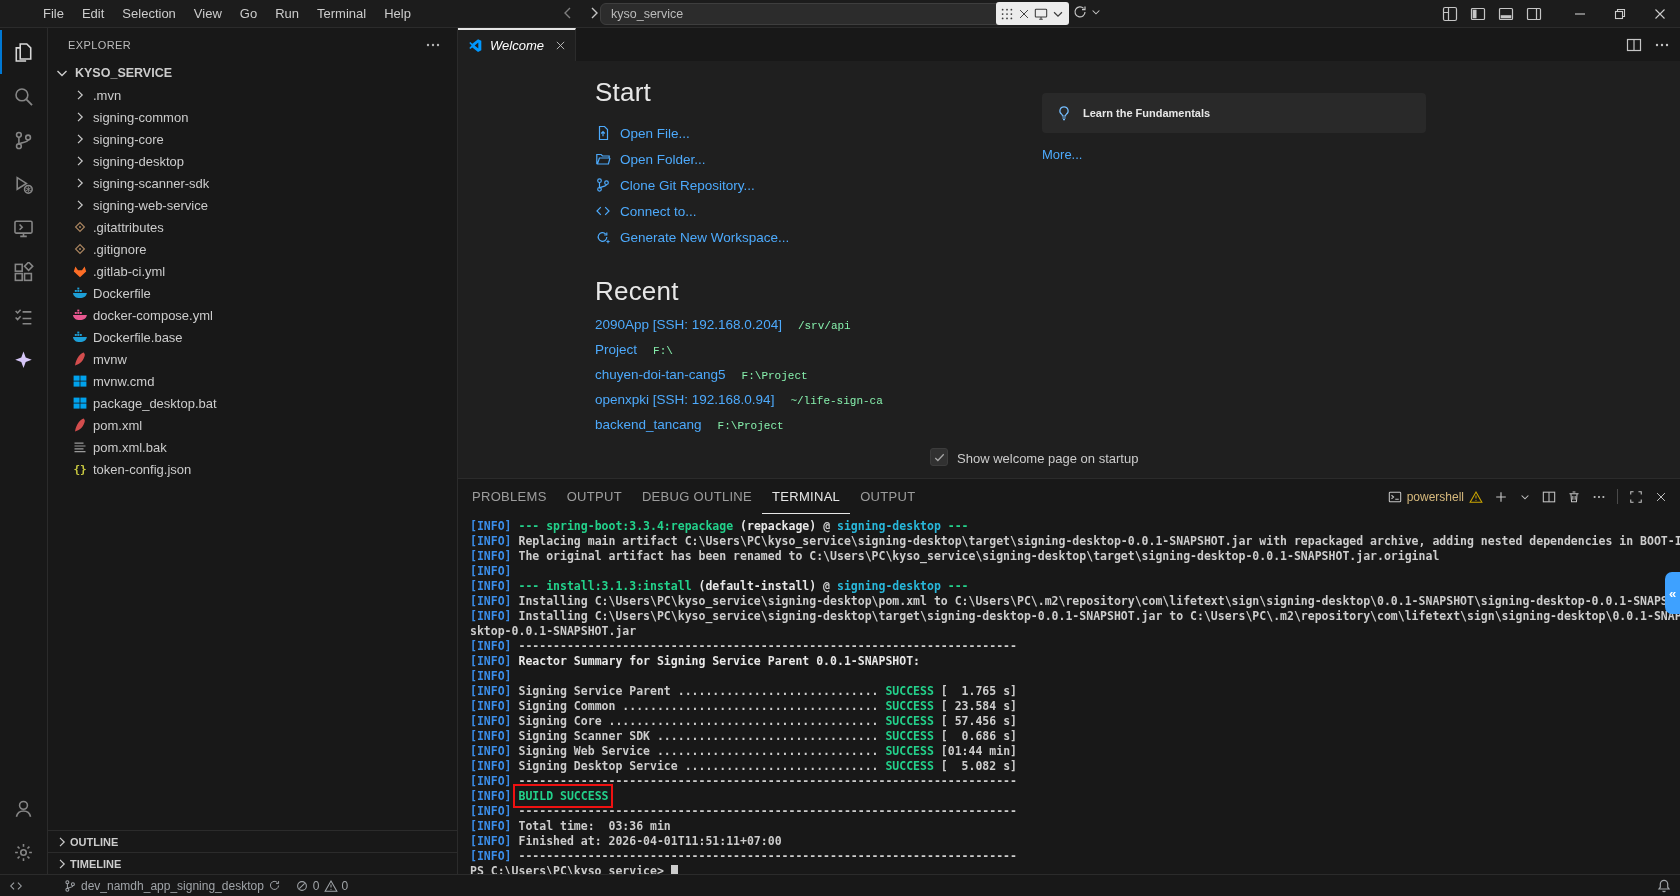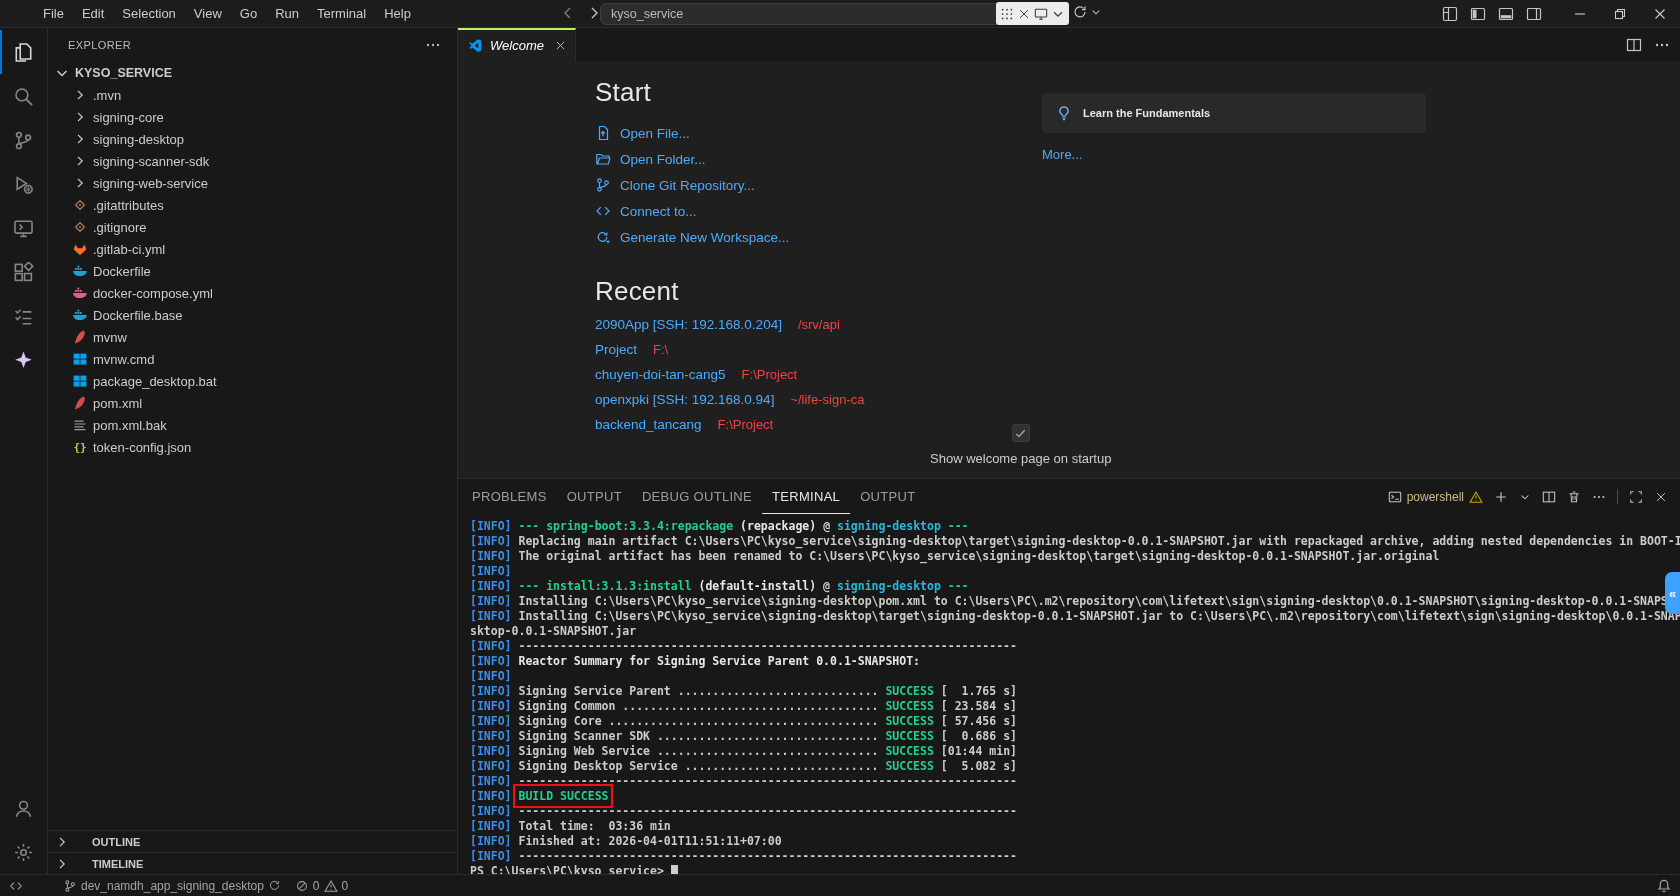--- a/index.html
+++ b/index.html
@@ -47,51 +47,51 @@
   .sb-more { color:#b5b5b5; }
   .tree { font-size:13px; }
   .tree-row { height:22px; display:flex; align-items:center; gap:5px; padding-left:24px; cursor:default; }
   .tree-row.root { padding-left:6px; font-weight:bold; font-size:12.5px; color:#cccccc; }
   .tree-row .chev { width:16px; height:16px; color:#cccccc; flex:none; }
   .tree-row .fic { width:16px; height:16px; flex:none; display:flex; align-items:center; justify-content:center; }
   .tree-label { white-space:nowrap; color:#cccccc; }
   .json-glyph { font-size:11px; font-weight:bold; color:#cbcb41; font-family:"DejaVu Sans Mono",monospace; }
   .sb-bottom { margin-top:auto; }
   .sb-section { height:22px; border-top:1px solid #2b2b2b; display:flex; align-items:center;
-    gap:22px; padding-left:6px; font-size:11px; font-weight:bold; color:#cccccc; }
+    gap:0; padding-left:6px; font-size:11px; font-weight:bold; color:#cccccc; }
   .sb-section .chev { width:16px; height:16px; color:#cccccc; }
 
   
   .editor-col { flex:1; display:flex; flex-direction:column; min-width:0; }
   .tabbar { height:33px; background:#181818; display:flex; align-items:stretch; position:relative; }
-  .tab { width:118px; background:#1f1f1f; border-right:1px solid #2b2b2b; border-top:2px solid #bef264;
+  .tab { width:118px; background:#1f1f1f; border-right:1px solid #2b2b2b; border-top:2px solid #e5e5e5;
     display:flex; align-items:center; gap:7px; padding:0 8px 0 10px; }
   .tab-label { font-size:13px; font-style:italic; color:#ffffff; flex:1; }
   .tab-close { color:#c5c5c5; }
   .editor-actions { position:absolute; right:10px; top:0; height:33px; display:flex; gap:12px;
     align-items:center; color:#c5c5c5; }
 
   
   .welcome { flex:1; position:relative; background:#1f1f1f; padding:16px 0 0 137px; min-height:0; }
   .w-heading { font-size:26px; font-weight:300; color:#e7e7e7; letter-spacing:.2px; }
   .start-links { margin-top:12px; }
   .start-link { height:26px; display:flex; align-items:center; gap:9px; color:#4daafc; font-size:13.5px; cursor:pointer; }
   .start-link .ic { color:#4daafc; }
   .recent-title { margin-top:26px; }
   .recent-list { margin-top:10px; }
   .recent-item { height:25px; display:flex; align-items:baseline; font-size:13.5px; }
   .recent-name { color:#4daafc; cursor:pointer; }
-  .recent-path { color:#ef4444; font-size:13px; margin-left:16px; }
+  .recent-path { color:#86efac; font-size:11px; margin-left:16px;font-family:Liberation Mono, monospace; }
   .walkthroughs { position:absolute; left:584px; top:16px; width:384px; }
   .walk-card { margin-top:16px; height:40px; background:#292929; border-radius:4px;
     display:flex; align-items:center; gap:11px; padding:0 14px; }
   .walk-card .ic { color:#75beff; }
   .walk-label { font-size:11px; font-weight:bold; color:#e7e7e7; }
   .walk-more { margin-top:14px; font-size:13px; color:#4daafc; cursor:pointer; }
-  .startup-check { position:absolute; left:472px; bottom:12px; display:flex; align-items:center; gap:9px;flex-direction:column; }
+  .startup-check { position:absolute; left:472px; bottom:12px; display:flex; align-items:flex-end; gap:9px; }
   .checkbox { width:18px; height:18px; background:#313131; border:1px solid #3c3c3c; border-radius:3px;
     display:flex; align-items:center; justify-content:center; color:#a8a8a8; }
   .checkbox .ic { width:13px; height:13px; }
   .check-label { font-size:13px; color:#cccccc; }
 
   
   .panel { height:396px; background:#181818; border-top:1px solid #2b2b2b; display:flex;
     flex-direction:column; position:relative; }
   .panel-header { height:35px; display:flex; align-items:stretch; padding-left:4px; flex:none; }
   .panel-tab { display:flex; align-items:center; padding:0 10px; font-size:13px; letter-spacing:.3px;
@@ -367,20 +367,28 @@
             </svg>
           </span>
           <span class="tree-label">.mvn</span>
         </div>
         <div class="tree-row">
           <span class="chev ic">
             <svg viewBox="0 0 16 16" fill="none" stroke="currentColor" stroke-width="1.2">
               <path d="M6 3.8L10.2 8 6 12.2"></path>
             </svg>
           </span>
+          <span class="tree-label">signing-common</span>
+        </div>
+        <div class="tree-row">
+          <span class="chev ic">
+            <svg viewBox="0 0 16 16" fill="none" stroke="currentColor" stroke-width="1.2">
+              <path d="M6 3.8L10.2 8 6 12.2"></path>
+            </svg>
+          </span>
           <span class="tree-label">signing-core</span>
         </div>
         <div class="tree-row">
           <span class="chev ic">
             <svg viewBox="0 0 16 16" fill="none" stroke="currentColor" stroke-width="1.2">
               <path d="M6 3.8L10.2 8 6 12.2"></path>
             </svg>
           </span>
           <span class="tree-label">signing-desktop</span>
         </div>

